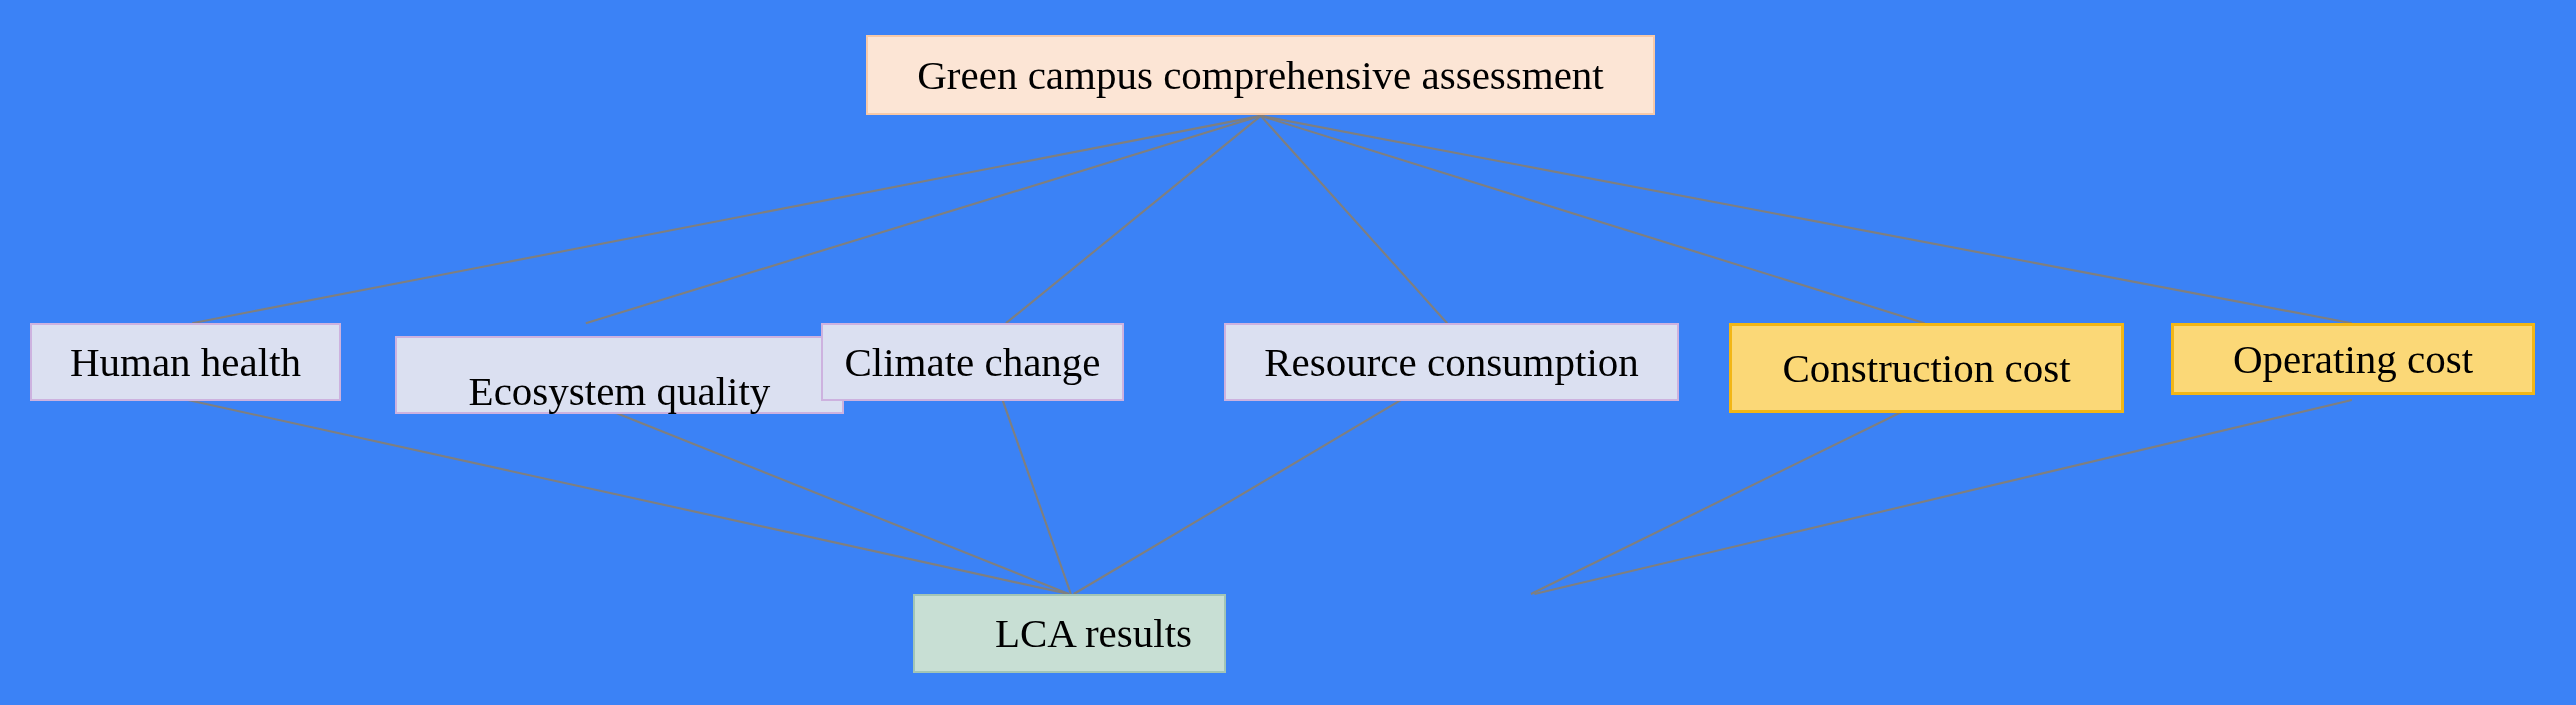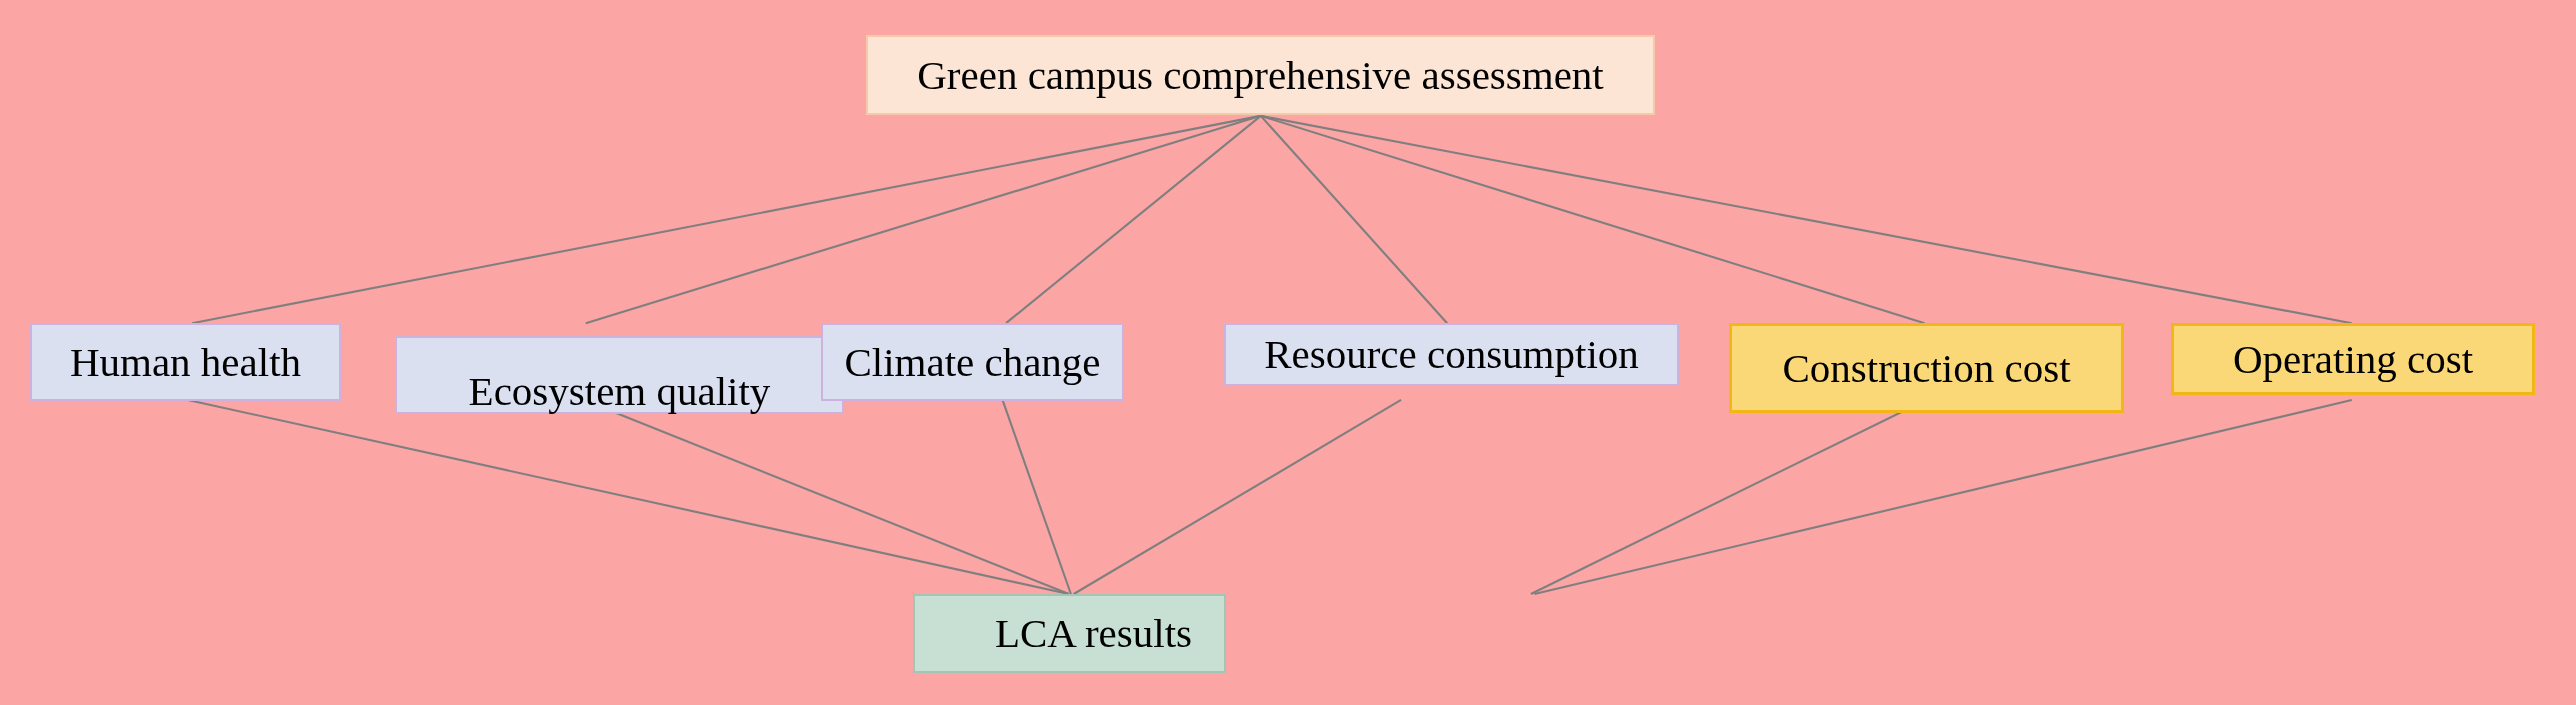--- a/index.html
+++ b/index.html
@@ -4,21 +4,21 @@
 <style>
   html, body {
     margin: 0;
     padding: 0;
     background: #ffffff;
   }
   .canvas {
     position: relative;
     width: 2576px;
     height: 705px;
-    background: #fca5a5;
+    background: #3b82f6;
     overflow: hidden;
     font-family: "Liberation Serif", serif;
   }
   .edges-layer {
     position: absolute;
     left: 0; top: 0;
     width: 2576px;
     height: 705px;
     z-index: 1;
   }
@@ -81,21 +81,21 @@
   </div>
 
   <div class="node node-lca-cat" style="left:395px; top:336px; width:449px; height:78px;align-items:flex-end;">
     <span>Ecosystem quality</span>
   </div>
 
   <div class="node node-lca-cat" style="left:821px; top:323px; width:303px; height:78px;">
     <span>Climate change</span>
   </div>
 
-  <div class="node node-lca-cat" style="left:1224px; top:323px; width:455px; height:63px;">
+  <div class="node node-lca-cat" style="left:1224px; top:323px; width:455px; height:78px;">
     <span>Resource consumption</span>
   </div>
 
   <div class="node node-cost" style="left:1729px; top:323px; width:395px; height:90px;">
     <span>Construction cost</span>
   </div>
 
   <div class="node node-cost" style="left:2171px; top:323px; width:364px; height:72px;">
     <span>Operating cost</span>
   </div>

